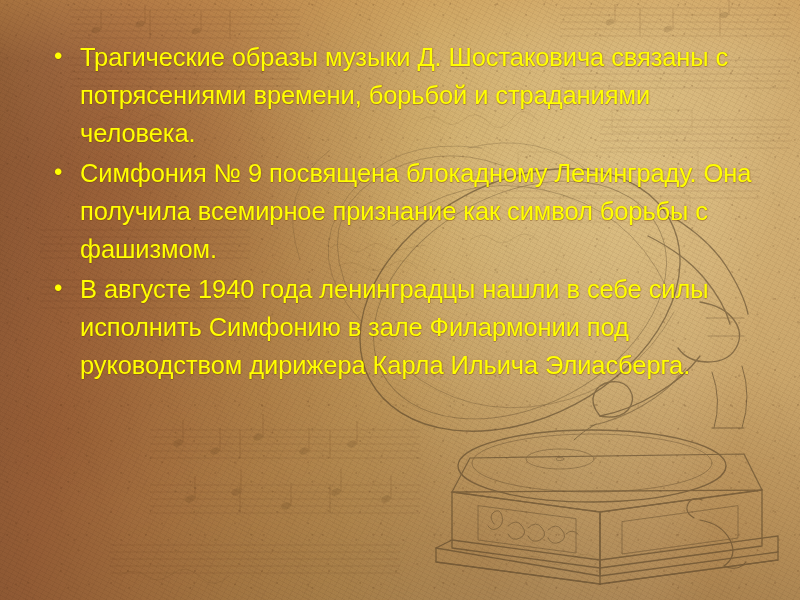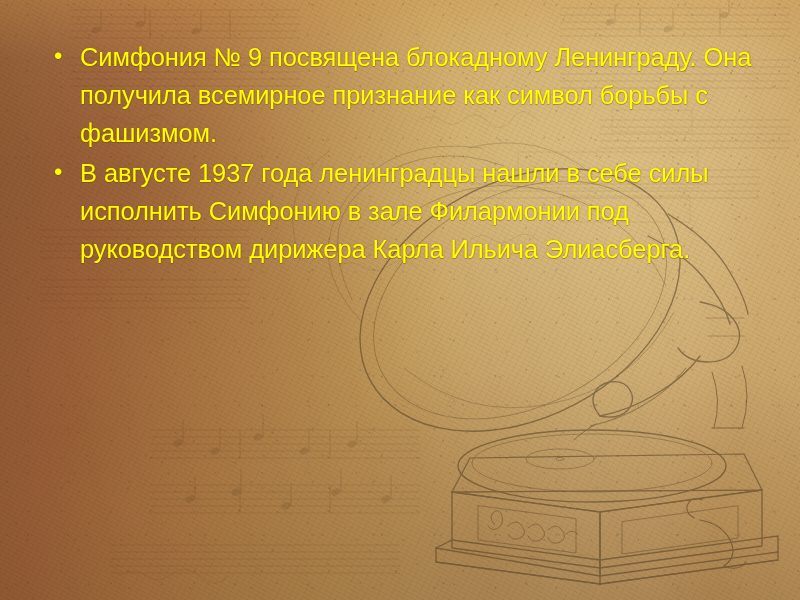--- a/index.html
+++ b/index.html
@@ -313,18 +313,19 @@
         <path d="M600 560 L600 576 L778 552 L778 536 Z"></path>
         <path d="M436 548 L436 562 L600 584 L600 576"></path>
         <path d="M600 584 L778 560 L778 552"></path>
         <path d="M436 562 L600 584 L778 560" stroke-width="1.1"></path>
       </g>
     </svg>
   </div>
 
   <div id="content">
     <ul class="bullets">
+      <li class="bullet">Трагические образы музыки Д. Шостаковича связаны с потрясениями времени, борьбой и страданиями человека.</li>
       <li class="bullet">Симфония № 9 посвящена блокадному Ленинграду. Она получила всемирное признание как символ борьбы с фашизмом.</li>
-      <li class="bullet">В августе 1937 года ленинградцы нашли в себе силы исполнить Симфонию в зале Филармонии под руководством дирижера Карла Ильича Элиасберга.</li>
+      <li class="bullet">В августе 1940 года ленинградцы нашли в себе силы исполнить Симфонию в зале Филармонии под руководством дирижера Карла Ильича Элиасберга.</li>
     </ul>
   </div>
 
 </div>
 
 </body></html>

